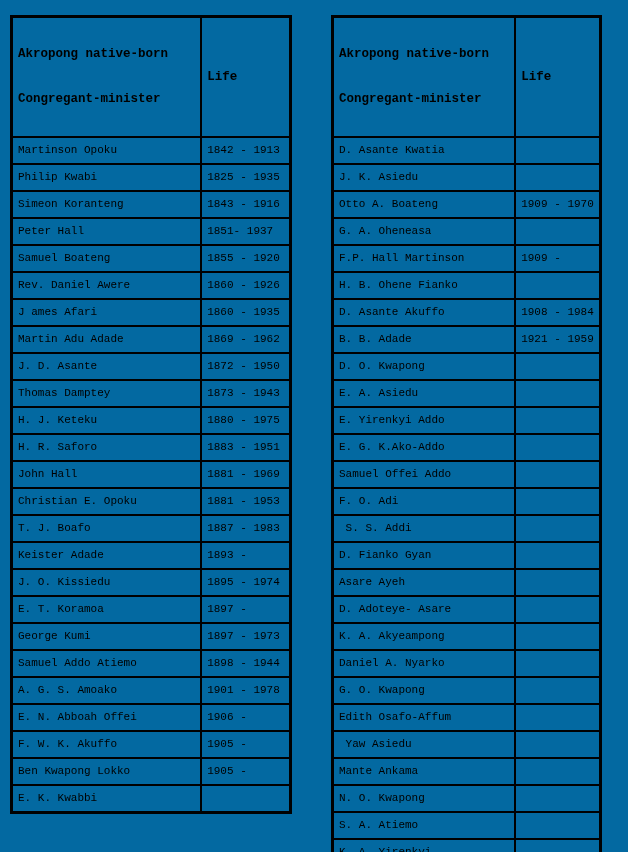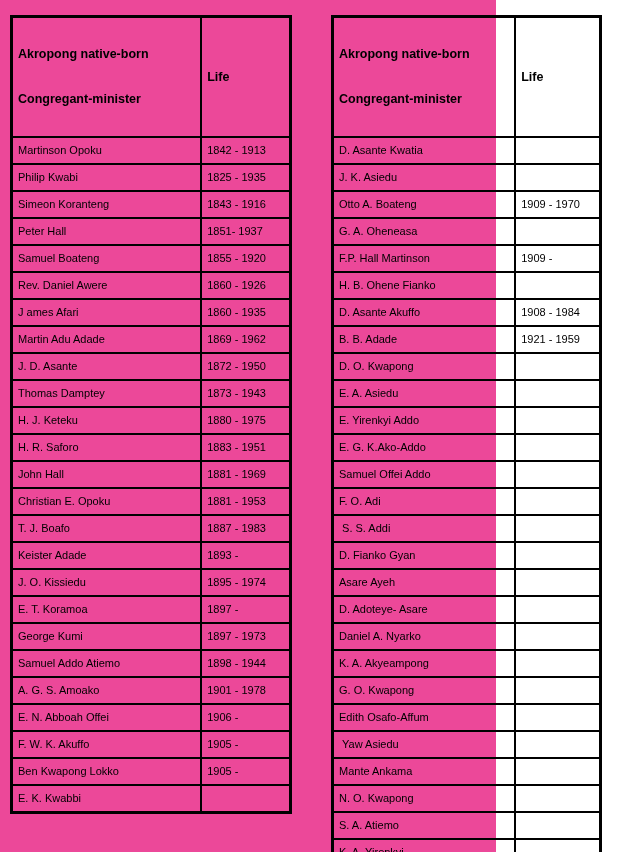--- a/index.html
+++ b/index.html
@@ -2,24 +2,24 @@
 <html><head>
 <meta charset="utf-8">
 <style>
   html, body {
     margin: 0;
     padding: 0;
     background: #ffffff;
   }
   .page {
     position: relative;
-    width: 496px;
+    width: 628px;
     height: 852px;
-    background: #ec4899;
-    font-family: Liberation Sans, sans-serif;
+    background: #0369a1;
+    font-family: Liberation Mono, monospace;
     color: #000000;
   }
   .tbl {
     position: absolute;
     top: 15px;
   }
   .tbl-left  { left: 10px;  width: 282px; }
   .tbl-right { left: 331px; width: 271px; }
   table {
     border-collapse: collapse;
@@ -265,25 +265,25 @@
           </tr>
           <tr>
             <td>Asare Ayeh</td>
             <td></td>
           </tr>
           <tr>
             <td>D. Adoteye- Asare</td>
             <td></td>
           </tr>
           <tr>
+            <td>K. A. Akyeampong</td>
+            <td></td>
+          </tr>
+          <tr>
             <td>Daniel A. Nyarko</td>
-            <td></td>
-          </tr>
-          <tr>
-            <td>K. A. Akyeampong</td>
             <td></td>
           </tr>
           <tr>
             <td>G. O. Kwapong</td>
             <td></td>
           </tr>
           <tr>
             <td>Edith Osafo-Affum</td>
             <td></td>
           </tr>

